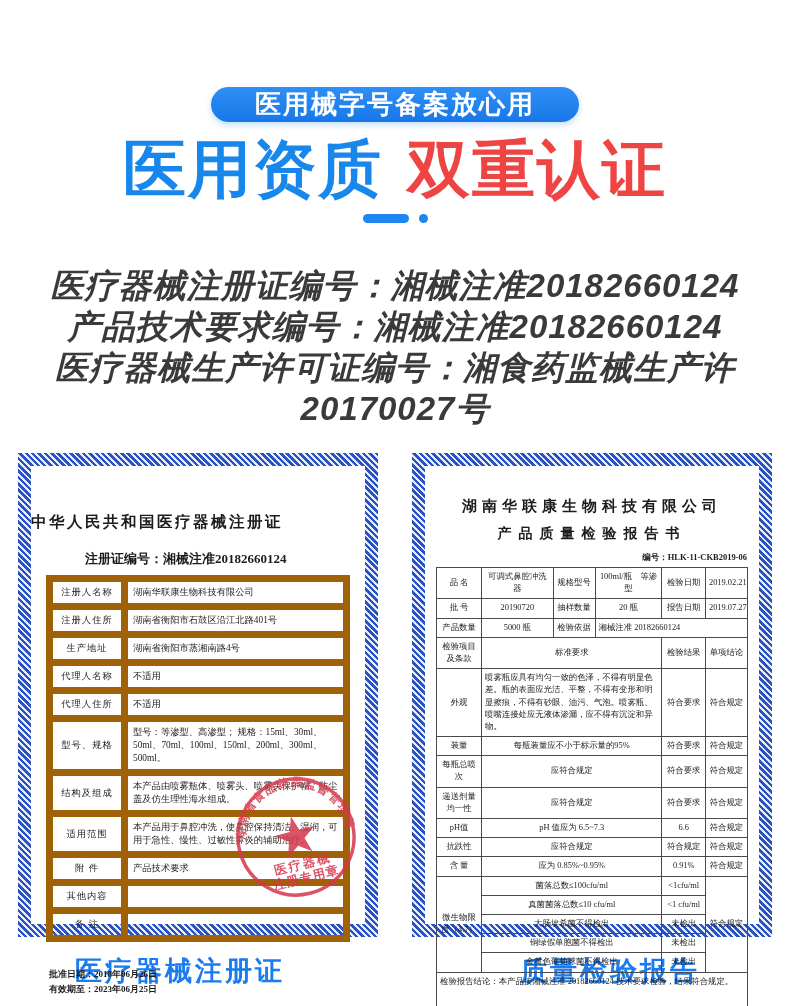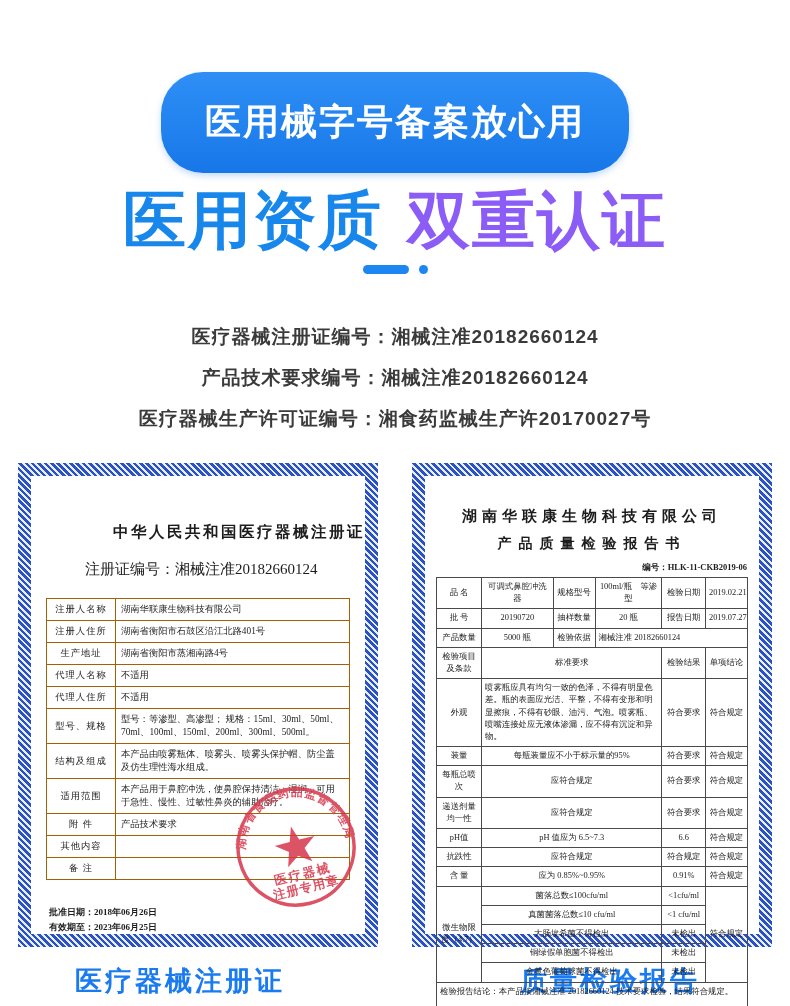--- a/index.html
+++ b/index.html
@@ -1,42 +1,42 @@
 <!DOCTYPE html>
 <html><head>
 <meta charset="utf-8">
 <style>
   html,body{margin:0;padding:0;background:#fff;}
   .page{width:790px;height:1006px;margin:0 auto;background:#fff;overflow:hidden;position:relative;
         font-family:"Liberation Sans","DejaVu Sans",sans-serif;}
   
   .banner{display:flex;justify-content:center;padding-top:72px;}
-  .banner-pill{background:linear-gradient(180deg,#2f8ff6,#1777e8);color:#fff;font-size:36px;font-weight:700;
-        padding:26px 44px;border-radius:42px;letter-spacing:2px;box-shadow:0 3px 6px rgba(23,119,232,.25);}
+  .banner-pill{background:linear-gradient(180deg,#2f8ff6,#1777e8);color:#fff;font-size:26px;font-weight:700;
+        padding:0 44px;border-radius:42px;letter-spacing:2px;box-shadow:0 3px 6px rgba(23,119,232,.25);margin-top:15px;}
   
   .heading{text-align:center;margin-top:16px;font-size:63px;font-weight:900;letter-spacing:2px;line-height:1;}
   .heading .blue{color:#1787ec;margin-right:24px;}
-  .heading .dark{color:#8b5cf6;}
+  .heading .dark{color:#ef4444;}
   .divider{display:flex;justify-content:center;align-items:center;gap:10px;margin-top:13px;}
   .divider .dash{width:46px;height:9px;border-radius:5px;background:#1e86f0;}
   .divider .dot{width:9px;height:9px;border-radius:50%;background:#1e86f0;}
   
   .info{margin-top:42px;text-align:center;}
-  .info-line{font-size:19px;font-weight:700;color:#3a3a3a;line-height:41px;letter-spacing:1px;}
+  .info-line{font-size:33px;font-weight:700;color:#3a3a3a;line-height:41px;letter-spacing:1px;font-style:italic;}
   
   .certs{display:flex;justify-content:center;gap:34px;margin-top:24px;}
   .cert{width:360px;height:484px;box-sizing:border-box;background:#fff;position:relative;
         border:13px solid #2b52c4;
         border-image:repeating-linear-gradient(45deg,#2b52c4 0 2.5px,#e9eefb 2.5px 4.5px) 13;
         font-family:"Liberation Serif","DejaVu Serif",serif;color:#1c1c1c;}
   
-  .cert-l-title{text-align:right;margin-top:46px;font-size:15.5px;font-weight:700;letter-spacing:2.5px;}
-  .cert-l-regno{margin:17px 0 19px 54px;font-size:15px;font-weight:400;}
+  .cert-l-title{text-align:left;margin-top:46px;font-size:15.5px;font-weight:700;letter-spacing:2.5px;}
+  .cert-l-regno{margin:17px 0 7px 54px;font-size:13px;font-weight:700;}
   .cert-table{width:calc(100% - 30px);margin:0 auto;border-collapse:collapse;table-layout:fixed;}
-  .cert-table td{border:1px solid #a16207;font-size:9.3px;padding:4px 5px;line-height:1.4;vertical-align:middle;}
+  .cert-table td{border:7px solid #a16207;font-size:9.3px;padding:4px 5px;line-height:1.4;vertical-align:middle;}
   .cert-table td.lbl{width:58px;text-align:center;letter-spacing:1px;}
   .cert-l-footer{display:flex;justify-content:space-between;padding:10px 14px 0 18px;font-size:9px;font-weight:600;}
   .cert-l-dates{text-align:right;line-height:1.6;margin-top:15px;}
   .stamp{position:absolute;top:304px;left:198px;width:134px;height:134px;transform:rotate(-14deg);
          opacity:.85;pointer-events:none;z-index:3;}
   
   .cert-r-company{text-align:center;margin-top:31px;font-size:15px;font-weight:700;letter-spacing:5px;}
   .cert-r-doctitle{text-align:center;margin-top:9px;font-size:14px;font-weight:700;letter-spacing:7px;}
   .cert-r-no{text-align:right;font-size:8.5px;font-weight:700;margin:9px 12px 3px 0;}
   .qtable{width:calc(100% - 22px);margin:0 auto;border-collapse:collapse;table-layout:fixed;}

